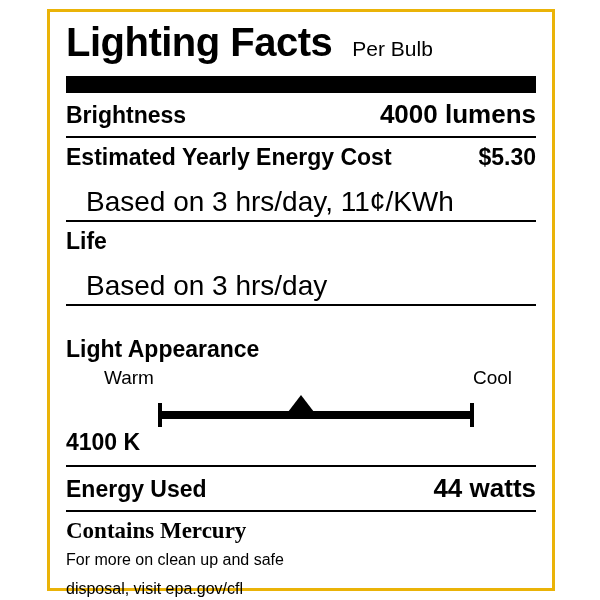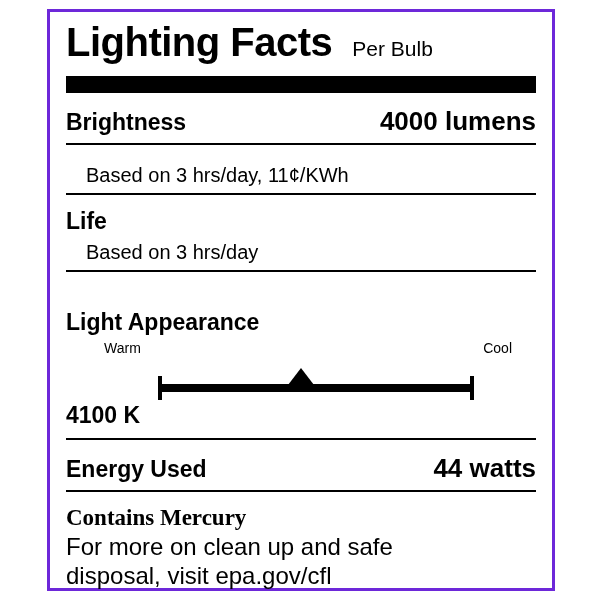--- a/index.html
+++ b/index.html
@@ -14,21 +14,21 @@
     color: #000000;
     overflow: hidden;
   }
 
   .label-card {
     position: absolute;
     left: 47px;
     top: 9px;
     width: 508px;
     height: 582px;
-    border: 3px solid #6d28d9;
+    border: 3px solid #eab308;
     box-sizing: border-box;
     background: #ffffff;
   }
 
   .inner {
     position: absolute;
     left: 16px;
     top: 8px;
     right: 16px;
     bottom: 0;
@@ -60,42 +60,42 @@
     margin-top: 8px;
   }
 
   .rule {
     height: 2px;
     background: #000000;
     margin: 0;
   }
 
   .section {
-    padding: 13px 0 6px 0;
+    padding: 6px 0 6px 0;
   }
 
   .row {
     display: flex;
     justify-content: space-between;
     align-items: baseline;
   }
   .row-label {
     font-size: 23px;
     font-weight: bold;
   }
   .row-value {
     font-size: 26px;
     font-weight: bold;
     text-align: right;
   }
   .subline {
-    font-size: 20px;
+    font-size: 28px;
     font-weight: normal;
     margin-left: 20px;
-    margin-top: 5px;
+    margin-top: 19px;
     line-height: 24px;
   }
 
   
   .cost-row .row-label { font-size: 23px; }
   .cost-row .row-value { font-size: 23px; }
 
   
   .appearance-title {
     font-size: 23px;
@@ -103,21 +103,21 @@
     margin-top: 24px;
   }
   .scale-wrap {
     position: relative;
     margin-top: 4px;
     height: 92px;
   }
   .scale-ends {
     display: flex;
     justify-content: space-between;
-    font-size: 14px;
+    font-size: 19px;
     padding: 0 24px 0 38px;
   }
   .scale-bar {
     position: absolute;
     left: 92px;
     right: 62px;
     top: 44px;
     height: 8px;
     background: #000000;
   }
@@ -157,21 +157,21 @@
     font-weight: bold;
   }
 
   
   .mercury-title {
     font-size: 23px;
     font-weight: bold;
     font-family: Liberation Serif, serif;
   }
   .mercury-text {
-    font-size: 24px;
+    font-size: 16px;
     line-height: 27px;
     font-weight: normal;
     margin-top: 2px;
   }
 </style>
 </head>
 <body>
 
 <div class="label-card">
   <div class="inner">
@@ -186,20 +186,24 @@
     <div class="section">
       <div class="row">
         <span class="row-label">Brightness</span>
         <span class="row-value">4000 lumens</span>
       </div>
     </div>
 
     <div class="rule"></div>
 
     <div class="section">
+      <div class="row cost-row">
+        <span class="row-label">Estimated Yearly Energy Cost</span>
+        <span class="row-value">$5.30</span>
+      </div>
       <div class="subline">Based on 3 hrs/day, 11¢/KWh</div>
     </div>
 
     <div class="rule"></div>
 
     <div class="section">
       <div class="row">
         <span class="row-label">Life</span>
       </div>
       <div class="subline">Based on 3 hrs/day</div>

